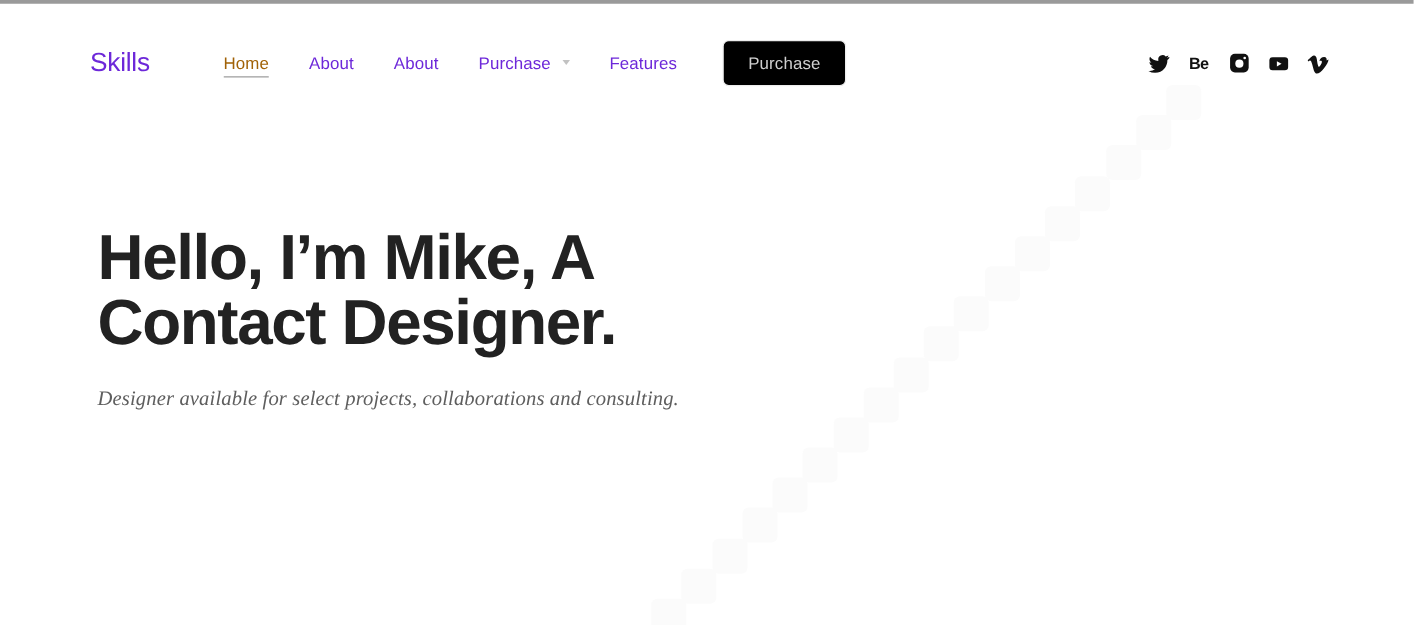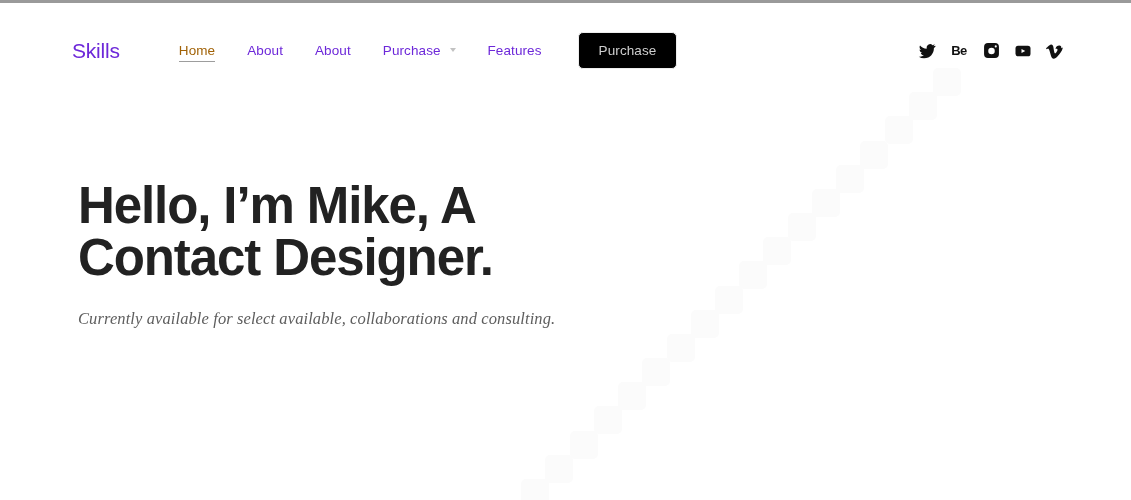--- a/index.html
+++ b/index.html
@@ -266,16 +266,16 @@
 
     </div>
 
   </div>
 
   <div id="hero">
     <h1 id="headline">
       <span class="hl-line">Hello, I’m Mike, A</span>
       <span class="hl-line">Contact Designer.</span>
     </h1>
-    <p id="subtitle">Currently available for select available, collaborations and consulting.</p>
+    <p id="subtitle">Designer available for select projects, collaborations and consulting.</p>
   </div>
 
 </div>
 
 </body></html>

